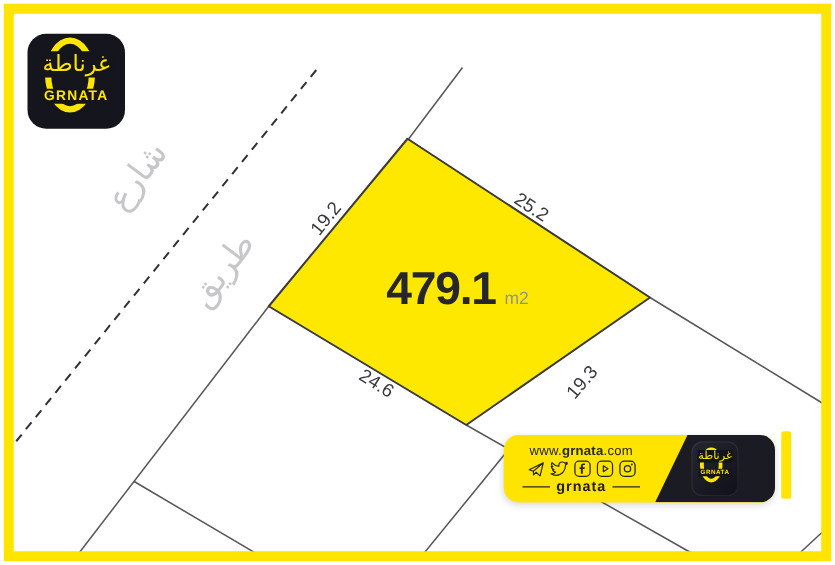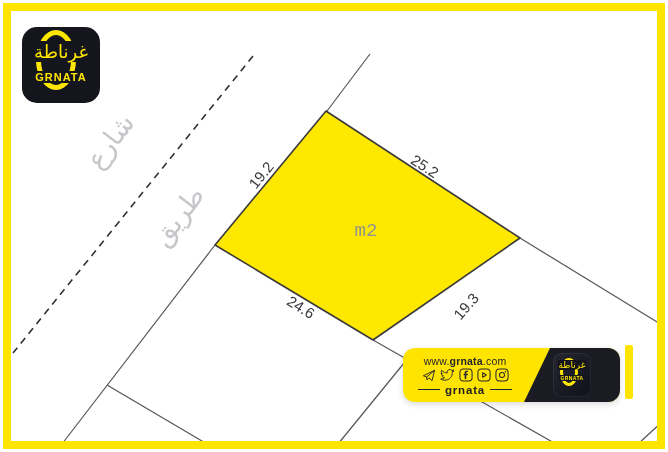--- a/index.html
+++ b/index.html
@@ -36,21 +36,21 @@
   .dim { position:absolute; color:#38383E; font-size:15px; font-weight:500; white-space:nowrap; z-index:6; }
   .dim-19-2 { left:261px; top:175px; transform:translate(-50%,-50%) rotate(-51deg); }
   .dim-25-2 { left:425px; top:166px; transform:translate(-50%,-50%) rotate(33deg); }
   .dim-24-6 { left:301px; top:307px; transform:translate(-50%,-50%) rotate(32deg); }
   .dim-19-3 { left:466px; top:306px; transform:translate(-50%,-50%) rotate(-49deg); }
 
   
   .area-label { position:absolute; left:366px; top:231px; transform:translate(-50%,-50%);
                 display:flex; align-items:baseline; gap:7px; z-index:6; white-space:nowrap; }
   .area-value { font-size:37px; font-weight:700; color:#26262B; letter-spacing:-1px; }
-  .area-unit  { font-size:19px; color:#8F948C;font-family:Liberation Mono, monospace; }
+  .area-unit  { font-size:14px; color:#8F948C; }
 
   
   .banner { position:absolute; left:403px; top:348px; width:217px; height:54px;
             background:#FFE400; border-radius:12px; overflow:hidden; z-index:30;
             box-shadow:0 2px 6px rgba(40,40,40,.18);padding-left:48px; }
   .banner-left { position:absolute; left:0; top:0; width:124px; height:54px;
                  display:flex; flex-direction:column; align-items:center; justify-content:center; gap:1px; }
   .site-url { font-size:10.5px; color:#26262C; letter-spacing:.2px; white-space:nowrap; }
   .site-url b { font-weight:bold; }
   .social-row { display:flex; align-items:center; gap:4px; height:15px; }
@@ -99,20 +99,21 @@
 
   <div class="road-label lbl-street">شارع</div>
   <div class="road-label lbl-road">طريق</div>
 
   <div class="dim dim-19-2">19.2</div>
   <div class="dim dim-25-2">25.2</div>
   <div class="dim dim-24-6">24.6</div>
   <div class="dim dim-19-3">19.3</div>
 
   <div class="area-label">
+    <span class="area-value">479.1</span>
     <span class="area-unit">m2</span>
   </div>
 
   <div class="logo">
     <div class="logo-ellipse"></div>
     <div class="logo-ar">
       <span>غرناطة</span>
     </div>
     <div class="logo-en">
       <span>GRNATA</span>

